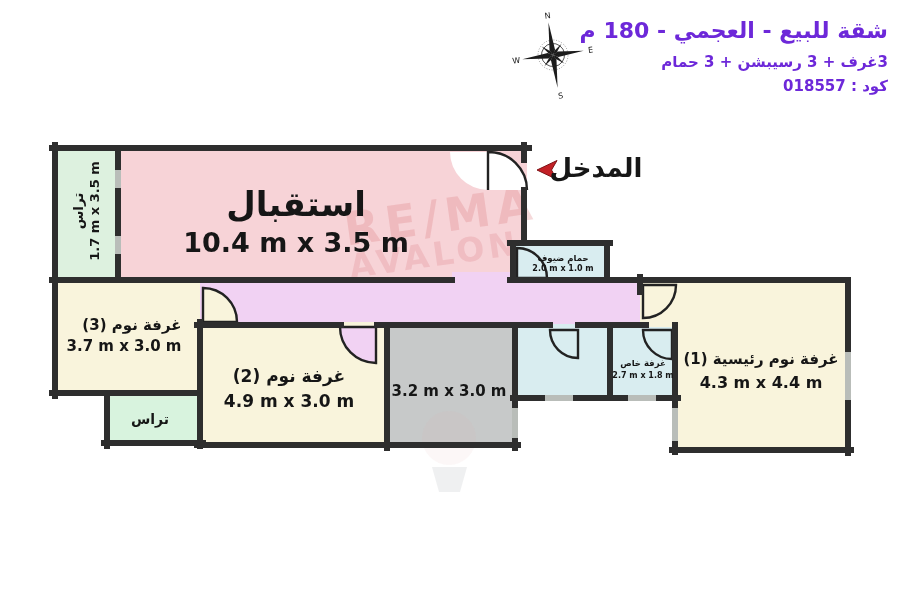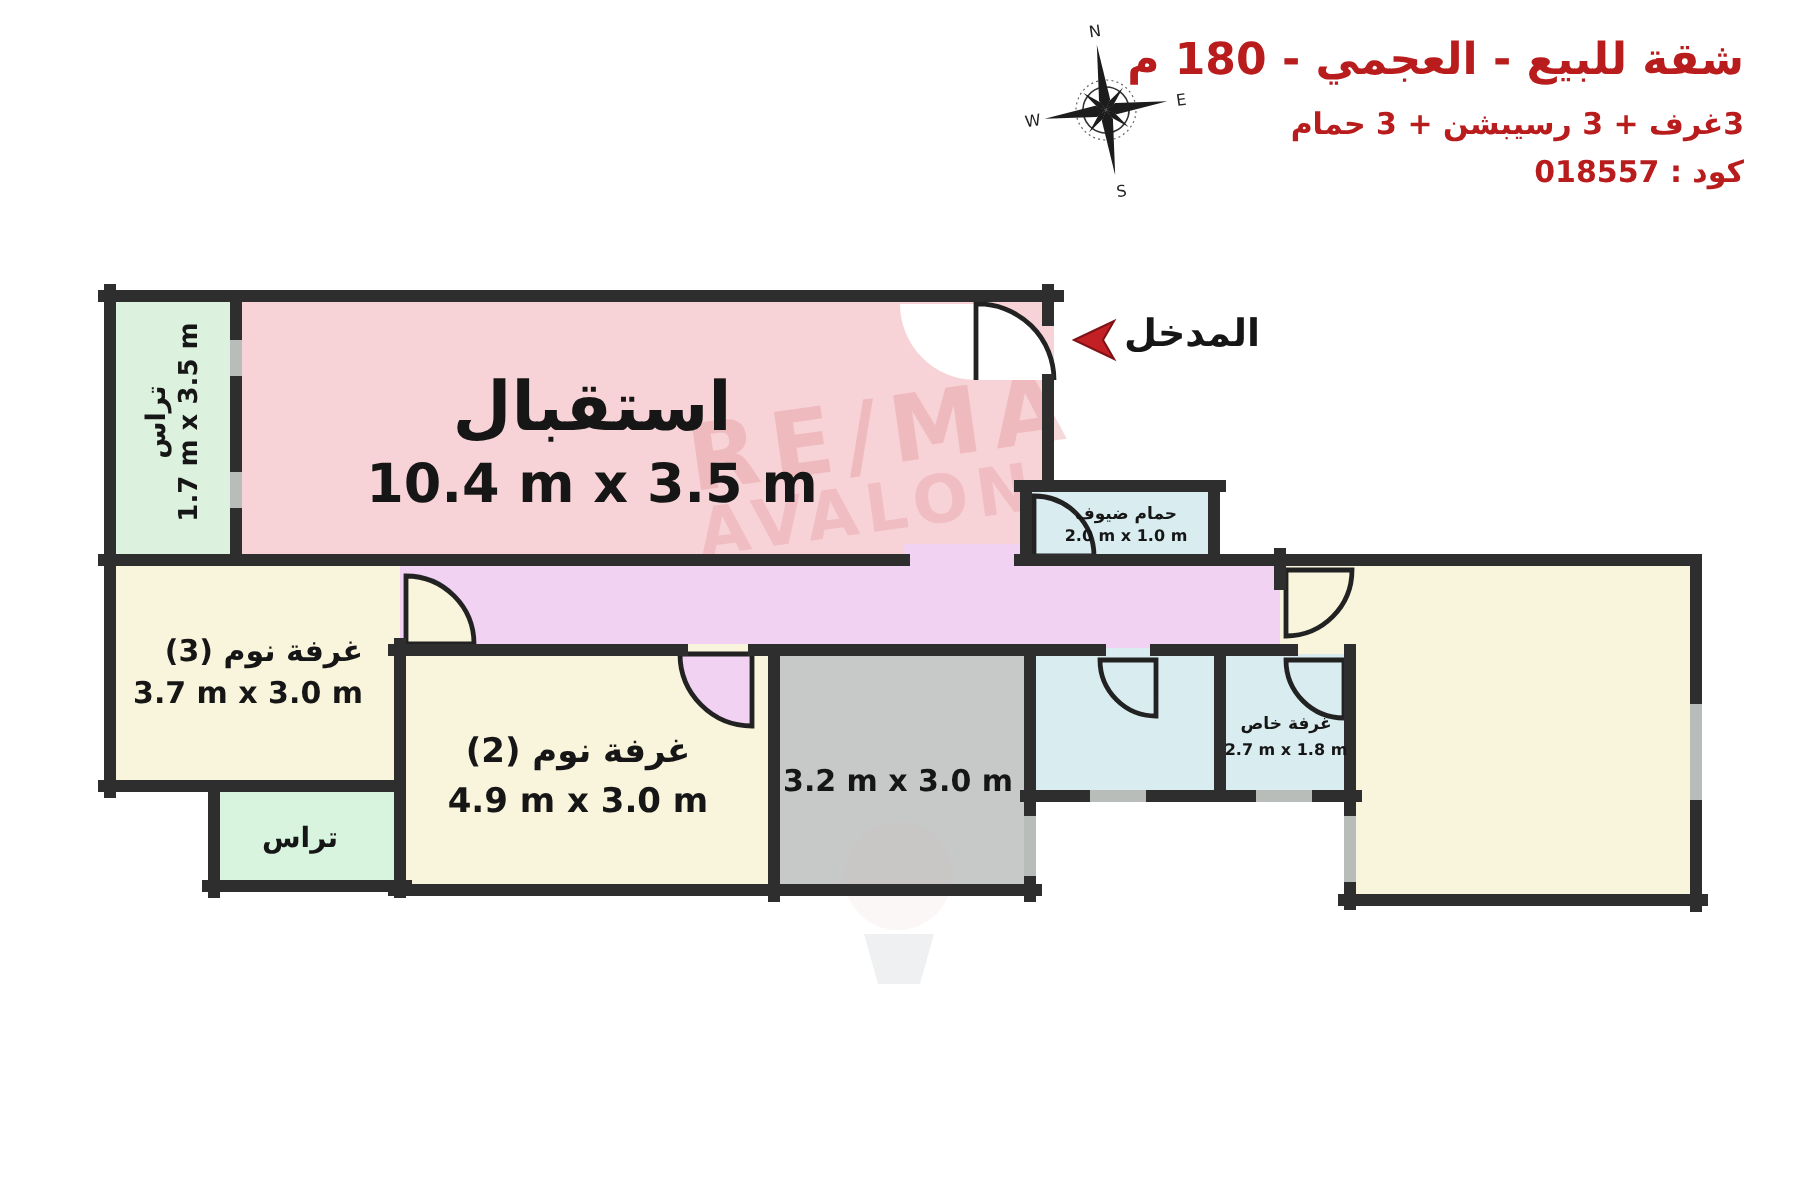--- a/index.html
+++ b/index.html
@@ -6,26 +6,26 @@
   .canvas{
     position:relative;width:900px;height:599px;background:#ffffff;overflow:hidden;
     font-family:"DejaVu Sans","Liberation Sans",sans-serif;color:#111;
   }
   .plan-svg{position:absolute;left:0;top:0;z-index:1;}
   .lbl{
     position:absolute;z-index:2;transform:translate(-50%,-50%);
     text-align:center;font-weight:bold;color:#161616;white-space:nowrap;line-height:1.25;
   }
   .lbl .l2{display:block;}
-  .hdr{position:absolute;right:28px;z-index:2;text-align:right;white-space:nowrap;color:#b91c1c;}
+  .hdr{position:absolute;right:12px;z-index:2;text-align:right;white-space:nowrap;color:#6d28d9;}
   .hdr-title{top:18px;font-size:22px;font-weight:bold;}
   .hdr-sub{top:53px;font-size:15px;font-weight:bold;}
   .hdr-code{top:77px;font-size:15px;font-weight:bold;}
   .rot{transform:translate(-50%,-50%) rotate(-90deg);}
-  .entr{font-size:19px;}
+  .entr{font-size:26px;}
 </style>
 </head>
 <body>
 
 <div class="canvas">
 
   <svg class="plan-svg" width="900" height="599" viewBox="0 0 900 599">
 
     <g>
       <rect x="55" y="145" width="66" height="137" fill="#ddf1df"></rect>
@@ -152,14 +152,18 @@
   <div class="lbl" style="left:449px;top:385px;">
     <span class="l2" style="font-size:15px;margin-top:12px;">3.2 m x 3.0 m</span>
   </div>
 
 
   <div class="lbl" style="left:643px;top:369px;">
     <span class="l2" style="font-size:8.5px;" dir="rtl">غرفة خاص</span>
     <span class="l2" style="font-size:8px;margin-top:2px;">2.7 m x 1.8 m</span>
   </div>
 
+  <div class="lbl" style="left:761px;top:371px;">
+    <span class="l2" style="font-size:15px;" dir="rtl">غرفة نوم رئيسية (1)</span>
+    <span class="l2" style="font-size:16px;margin-top:4px;">4.3 m x 4.4 m</span>
+  </div>
 
 </div>
 
 </body></html>

